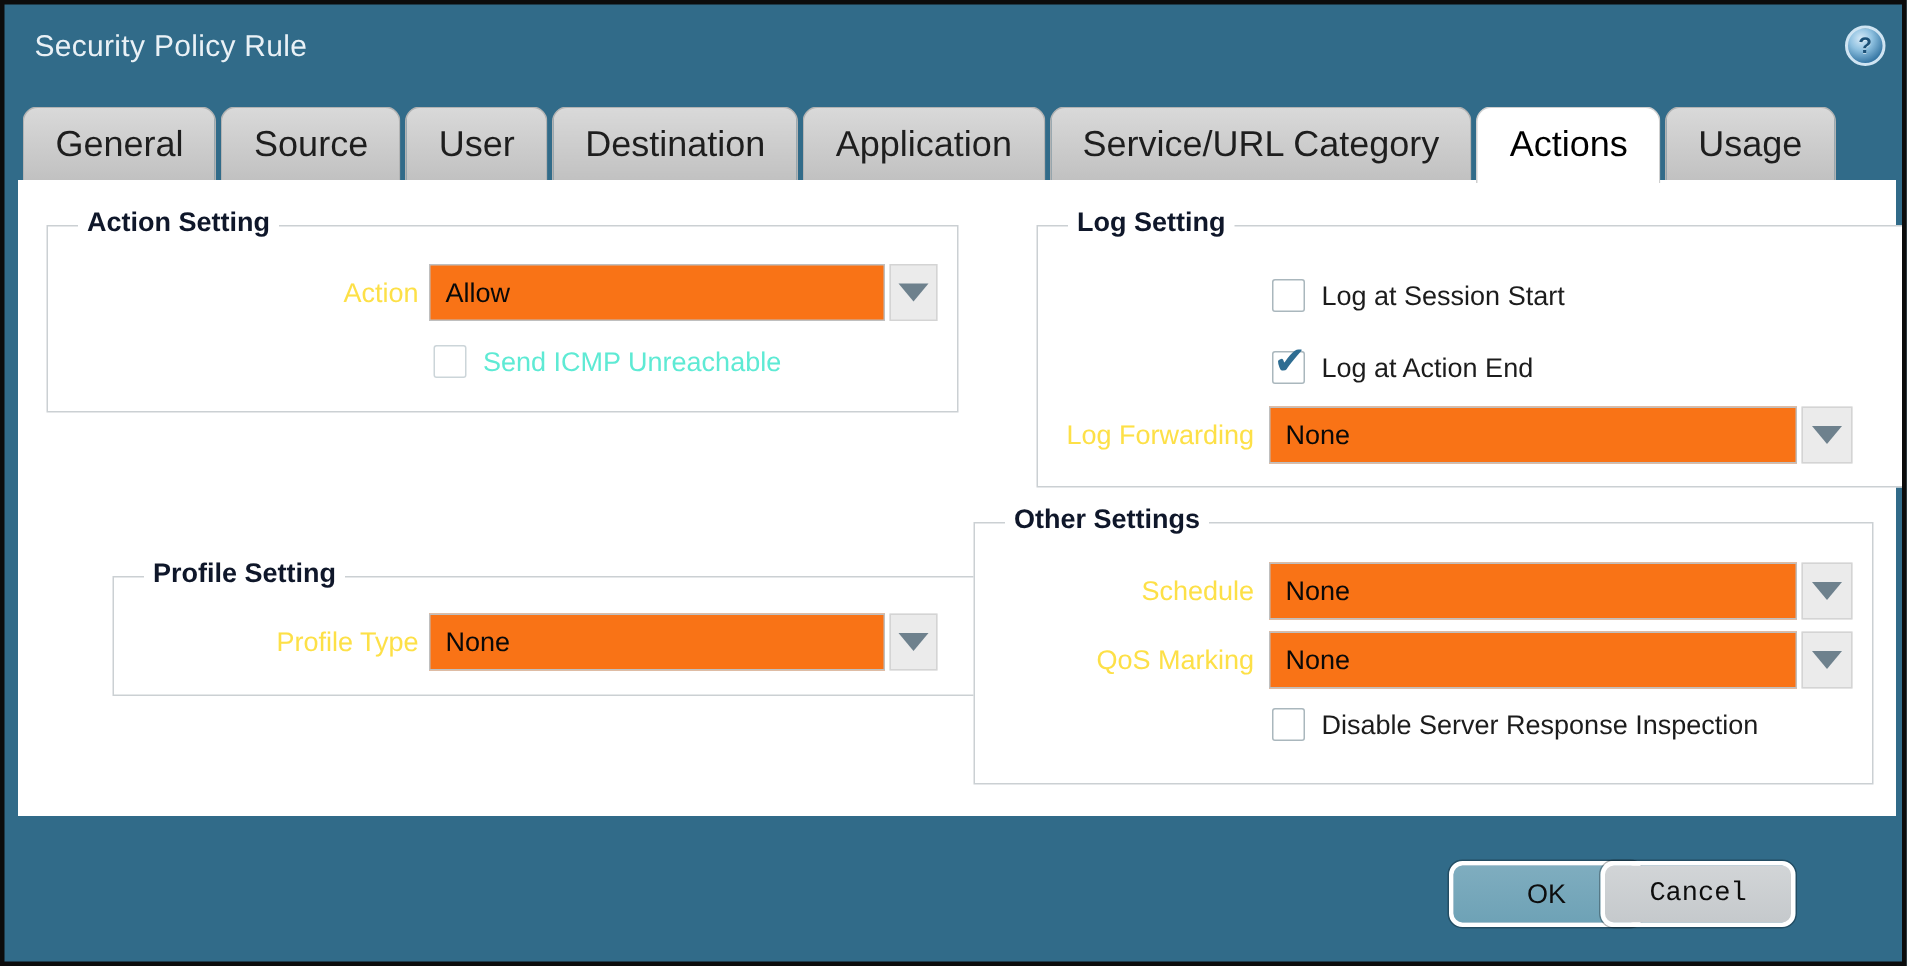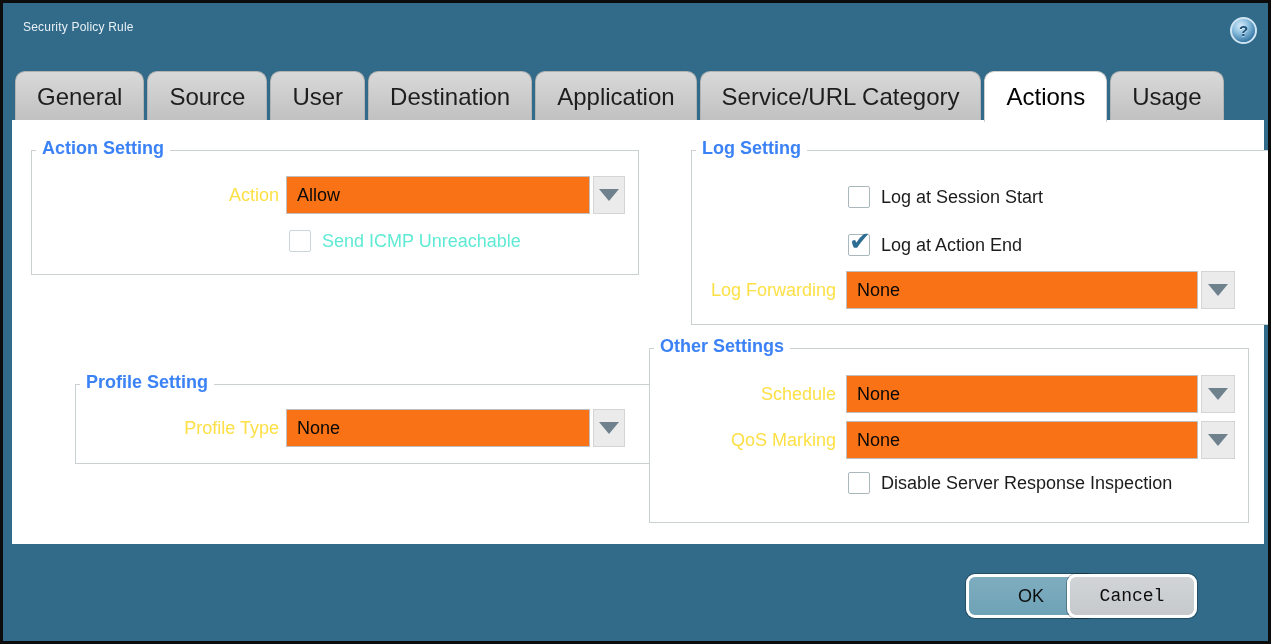--- a/index.html
+++ b/index.html
@@ -5,21 +5,21 @@
   * { margin:0; padding:0; box-sizing:border-box; }
   html,body { background:#000; }
   body { font-family:"Liberation Sans","DejaVu Sans",sans-serif; }
 
   .dialog {
     position:relative; width:1271px; height:644px;
     background:#316b89; border:3px solid #0c0c0c; overflow:hidden;
   }
 
   
-  .title { position:absolute; left:20px; top:17px; font-size:12px; color:#e9f1f6; letter-spacing:.2px; }
+  .title { position:absolute; left:20px; top:17px; font-size:20px; color:#e9f1f6; letter-spacing:.2px; }
   .help-icon {
     position:absolute; left:1227px; top:14px; width:27px; height:27px; border-radius:50%;
     background:radial-gradient(circle at 38% 30%, #d6eaf8 0%, #8fc1e0 35%, #2d6f9e 80%, #1d5a86 100%);
     border:2px solid #cfe4f2; color:#1c5177; font-weight:bold; font-size:15px;
     display:flex; align-items:center; justify-content:center; cursor:pointer;
     text-shadow:0 1px 0 rgba(255,255,255,.5);
   }
 
   
   .tabbar { position:absolute; left:12px; top:68px; display:flex; gap:3px; align-items:flex-start; }
@@ -33,22 +33,22 @@
     background:#fff; color:#000; height:51px; position:relative; z-index:3;
     border-color:#cfcfcf;
   }
 
   
   .panel { position:absolute; left:9px; top:117px; width:1252px; height:424px; background:#fff; z-index:1; }
 
   
   .fset { position:absolute; border:1px solid #cbd0d3; background:#fff; }
   .legend {
-    position:absolute; top:-13px; left:4px; background:#fff; padding:0 6px;
-    font-weight:bold; font-size:18px; color:#3b82f6;
+    position:absolute; top:-13px; left:20px; background:#fff; padding:0 6px;
+    font-weight:bold; font-size:18px; color:#0f172a;
   }
   .fs-action  { left:28px;  top:147px; width:608px; height:125px; }
   .fs-profile { left:28px;  top:381px; width:608px; height:80px;margin-left:44px;  }
   .fs-log     { left:646px; top:147px; width:600px; height:175px;margin-left:42px; }
   .fs-other   { left:646px; top:345px; width:600px; height:175px; }
 
   
   .flabel { position:absolute; height:38px; line-height:38px; font-size:18px; color:#fde047; text-align:right; }
   .combo-field {
     position:absolute; height:38px; line-height:36px; background:#f97316;

